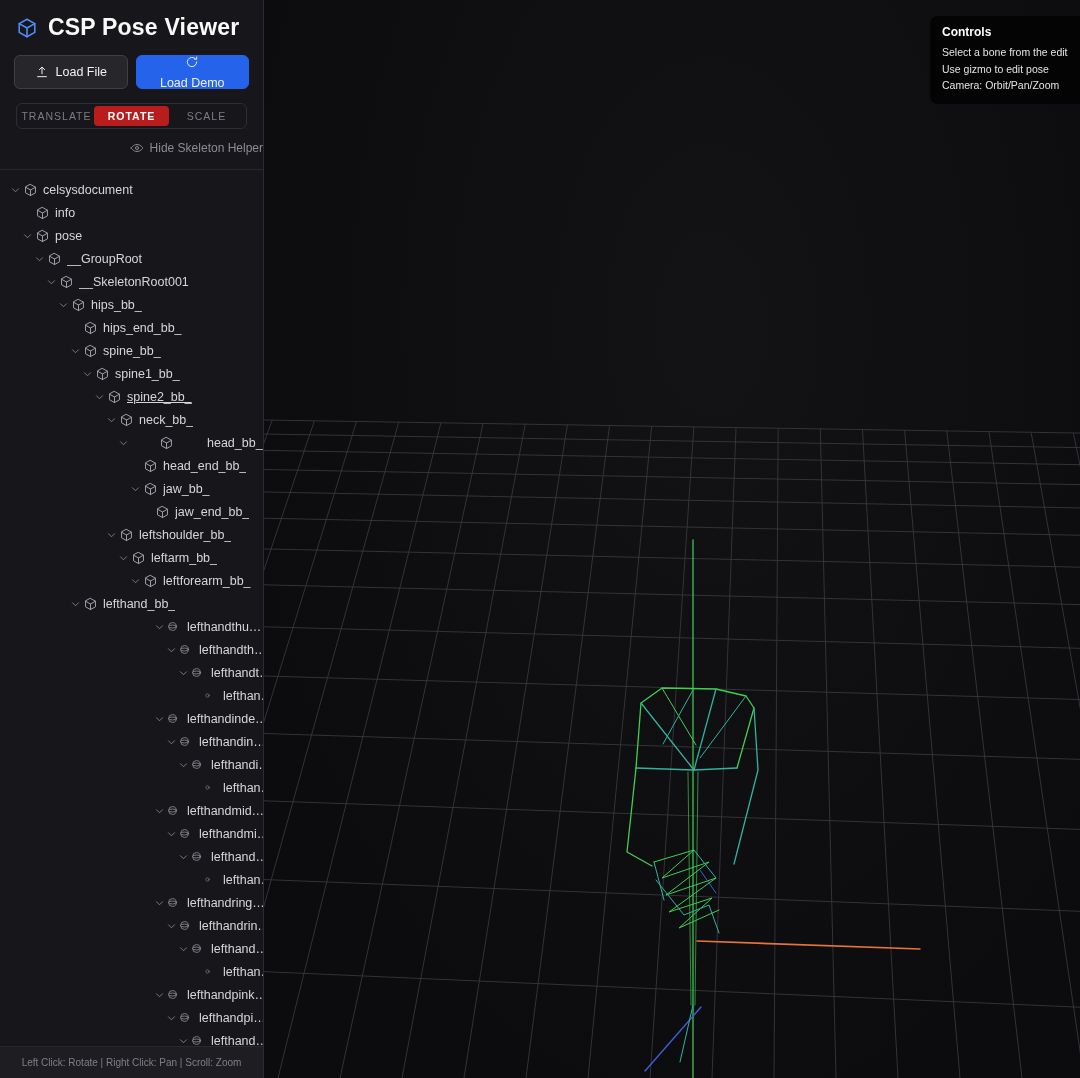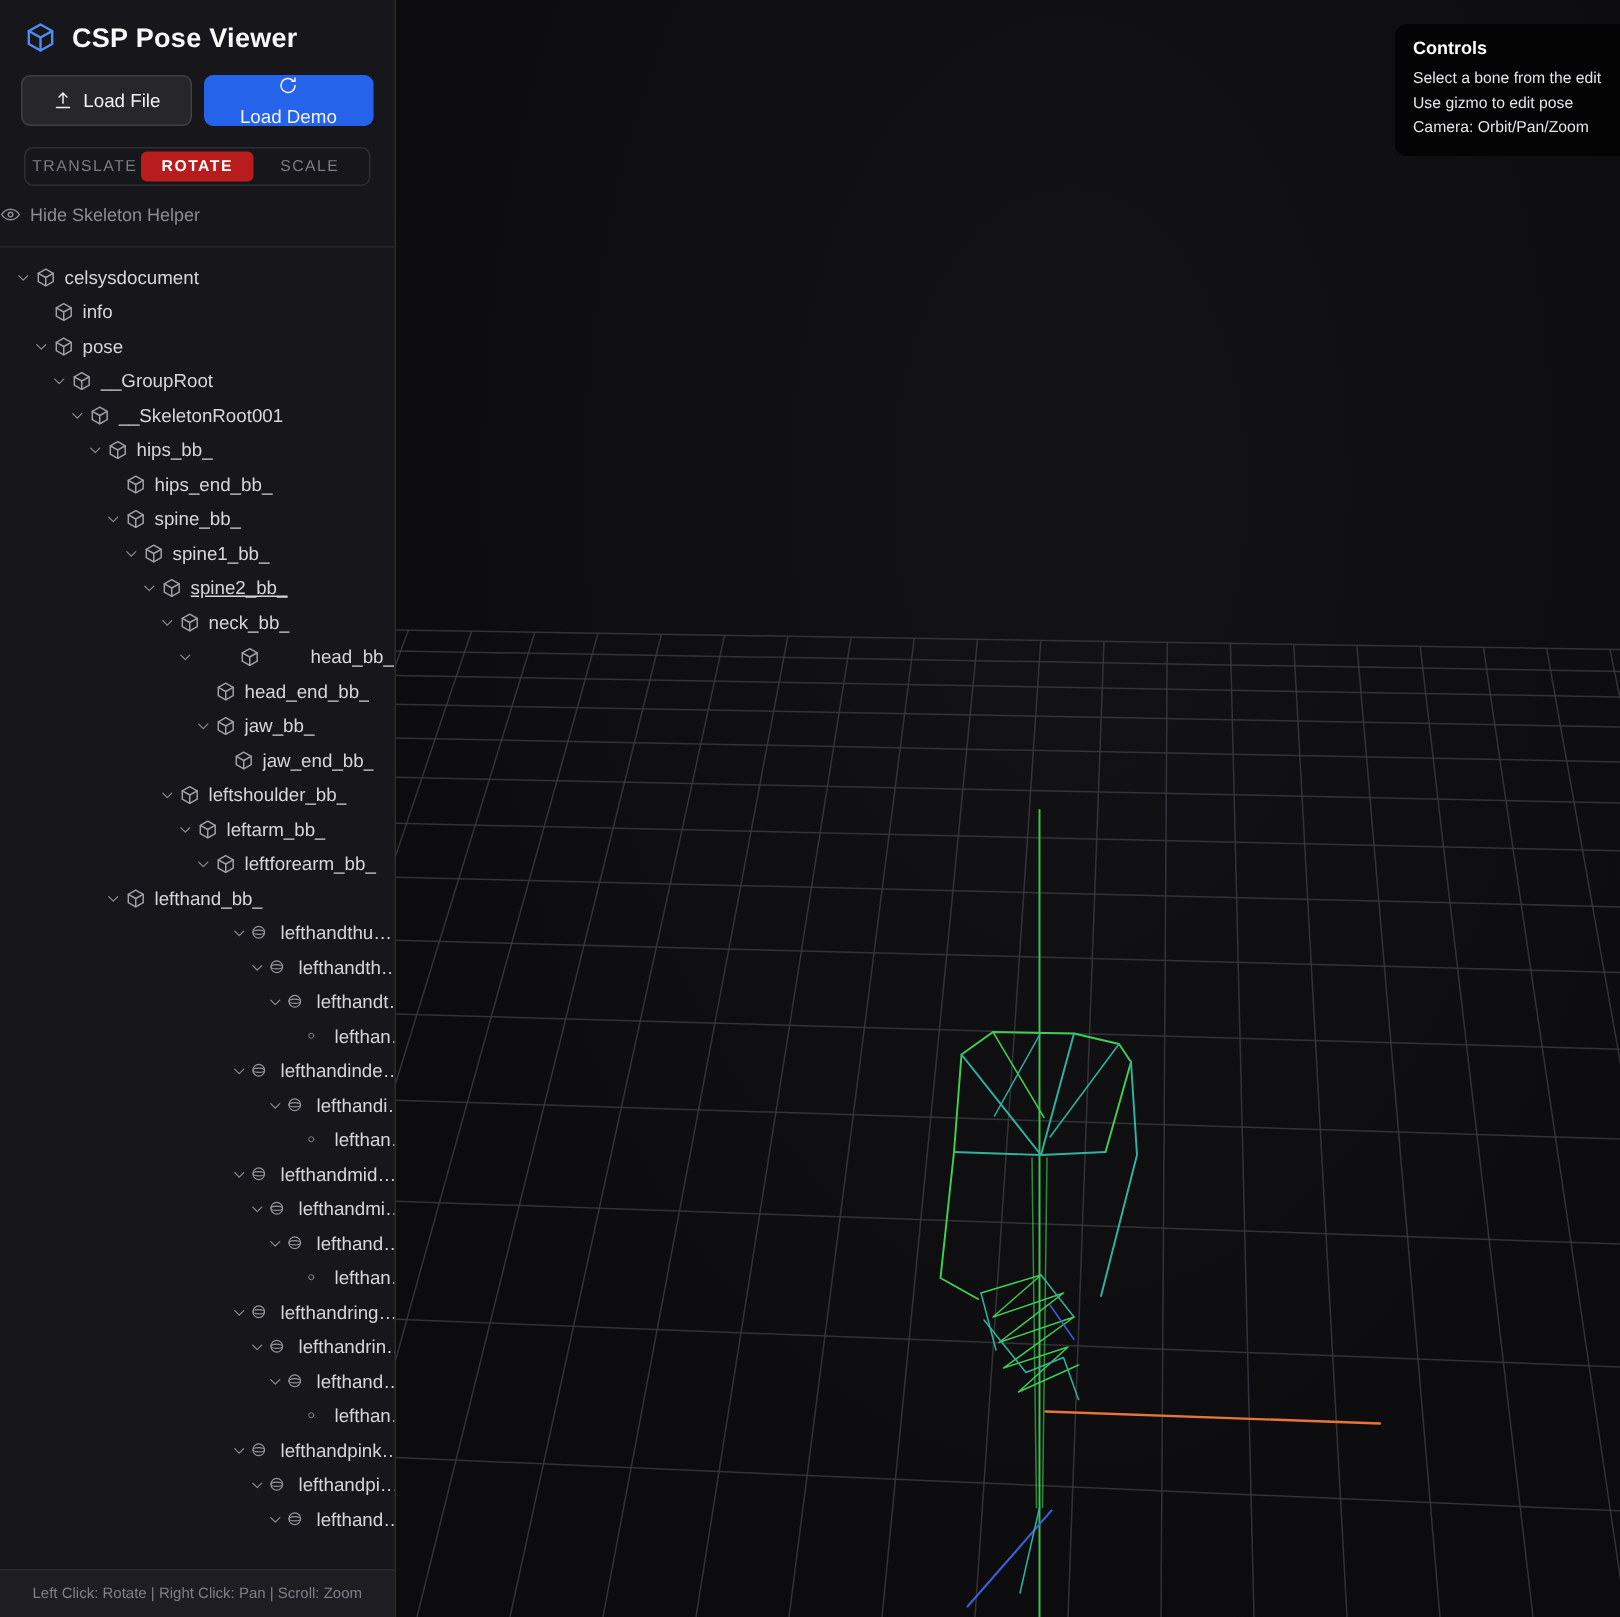--- a/index.html
+++ b/index.html
@@ -6,35 +6,35 @@
   html,body { background:#000; }
   body { font-family:"Liberation Sans", sans-serif; }
   #stage { position:relative; width:1080px; height:1078px; overflow:hidden; background:var(--viewport-bg,#0d0d0f); }
 
   
   #sidebar { position:absolute; left:0; top:0; width:264px; height:1078px;
     background:var(--panel-bg,#17171b); border-right:1px solid #2c2c30;
     display:flex; flex-direction:column; z-index:3; }
   .side-header { display:flex; align-items:center; gap:10px; padding:14px 16px 10px; }
   .logo-ic { width:22px; height:22px; color:var(--logo-blue,#4f8df9); flex:0 0 auto; }
-  .app-title { color:#fafafa; font-size:18px; font-weight:700; letter-spacing:.2px; }
+  .app-title { color:#fafafa; font-size:23px; font-weight:700; letter-spacing:.2px; }
 
   .btn-row { display:flex; gap:8px; padding:4px 14px 14px; }
   .btn { flex:1; height:34px; border-radius:6px; display:flex; align-items:center; justify-content:center;
     gap:7px; font-size:12.5px; color:#f1f1f3; cursor:pointer; user-select:none; }
   .btn .ic { width:14px; height:14px; }
   .btn-dark { background:#26262b; border:1px solid #3f3f45; }
   .btn-blue { background:var(--accent,#2563eb); border:1px solid var(--accent,#2563eb);flex-direction:column; }
 
   .mode-tabs { margin:0 16px; border:1px solid #2d2d33; border-radius:6px; padding:2px; display:flex; height:26px; }
   .mode-tab { flex:1; display:flex; align-items:center; justify-content:center; font-size:10.5px;
     letter-spacing:1px; color:#7c7c85; border-radius:4px; cursor:pointer; user-select:none; }
   .mode-tab.active { background:#b91c1c; color:#fff; font-weight:700; }
 
-  .helper-row { margin-top:6px; height:26px; display:flex; align-items:center; justify-content:flex-start;
+  .helper-row { margin-top:6px; height:26px; display:flex; align-items:center; justify-content:flex-end;
     gap:6px; color:#8b8b93; font-size:12px; cursor:pointer; }
   .helper-row .ic { width:14px; height:14px; }
 
   .side-divider { border-top:1px solid #28282c; margin-top:8px; }
 
   #tree { flex:1; overflow:hidden; padding-top:8px; }
   .tree-row { height:23px; display:flex; align-items:center; color:#d6d6da; font-size:12.5px;
     white-space:nowrap; overflow:hidden; cursor:pointer; }
   .tw { width:15px; height:12px; flex:0 0 auto; color:#8a8a92; display:flex; align-items:center; }
   .tw svg { width:11px; height:11px; }
@@ -510,20 +510,34 @@
             </svg>
           </span>
           <span class="ti sph">
             <svg viewBox="0 0 24 24">
               <circle cx="12" cy="12" r="8.5"></circle>
               <ellipse cx="12" cy="12" rx="8.5" ry="3.2"></ellipse>
             </svg>
           </span>
           <span class="tl">lefthandinde…</span>
         </div>
+        <div class="tree-row" style="padding-left: 164px;">
+          <span class="tw">
+            <svg viewBox="0 0 24 24">
+              <path d="M6 9.5 12 15.5 18 9.5"></path>
+            </svg>
+          </span>
+          <span class="ti sph">
+            <svg viewBox="0 0 24 24">
+              <circle cx="12" cy="12" r="8.5"></circle>
+              <ellipse cx="12" cy="12" rx="8.5" ry="3.2"></ellipse>
+            </svg>
+          </span>
+          <span class="tl">lefthandin…</span>
+        </div>
         <div class="tree-row" style="padding-left: 176px;">
           <span class="tw">
             <svg viewBox="0 0 24 24">
               <path d="M6 9.5 12 15.5 18 9.5"></path>
             </svg>
           </span>
           <span class="ti sph">
             <svg viewBox="0 0 24 24">
               <circle cx="12" cy="12" r="8.5"></circle>
               <ellipse cx="12" cy="12" rx="8.5" ry="3.2"></ellipse>

